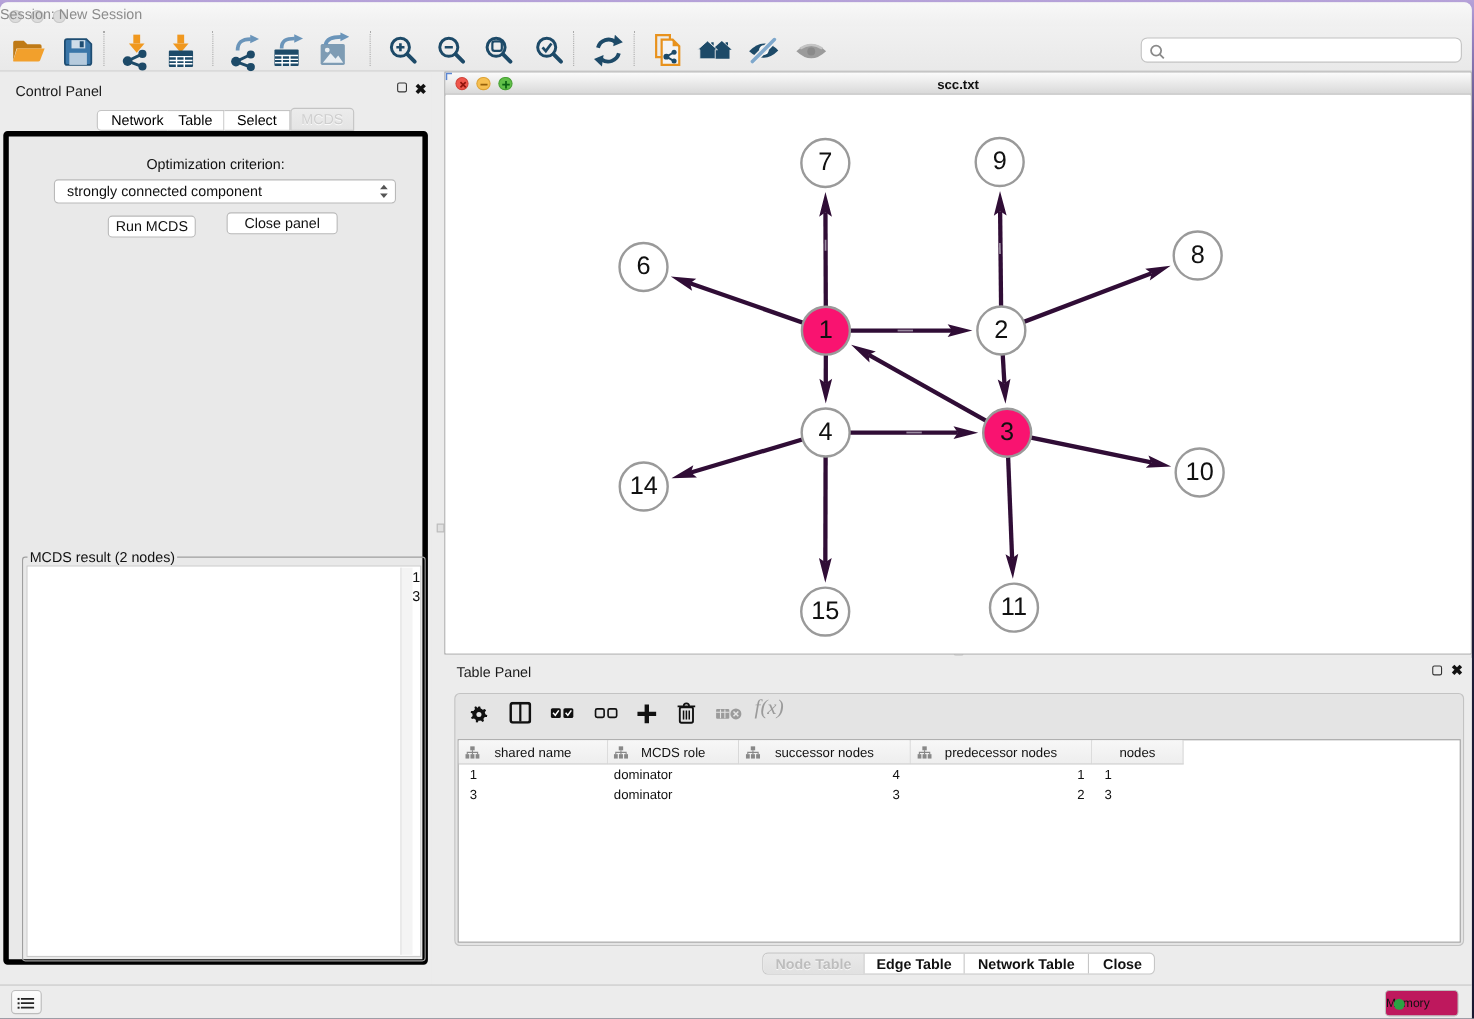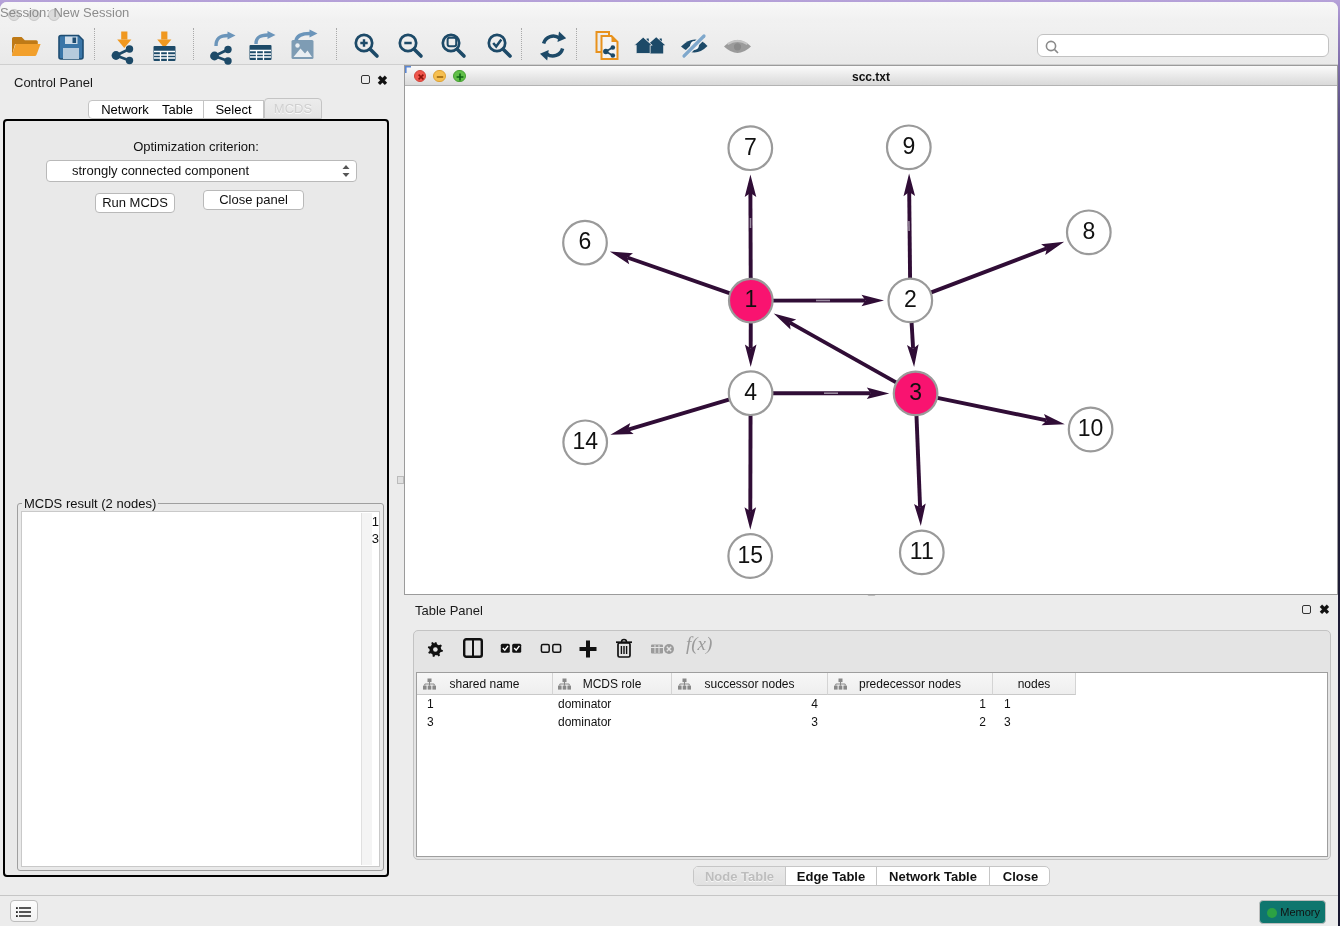--- a/index.html
+++ b/index.html
@@ -14,23 +14,23 @@
 .searchbox{position:absolute;left:1037px;top:11px;width:292px;height:23px;background:#fff;border:1px solid #c2c2c2;border-radius:6px;}
 .searchbox svg{position:absolute;left:6px;top:4px;}
 
 .cp{position:absolute;left:0;top:64px;width:392px;height:829px;background:#ececec;}
 .phead{font-size:13px;color:#1a1a1a;}
 .cp .phead{position:absolute;left:14px;top:7px;}
 .undock{position:absolute;width:9px;height:9px;border:1.3px solid #333;border-radius:2px;}
 .closex{position:absolute;font-size:13px;font-weight:bold;color:#111;line-height:10px;}
 .tabseg{position:absolute;top:0;height:19px;background:#fff;border:1px solid #c4c4c4;font-size:13px;text-align:center;line-height:18px;color:#000;}
 .tabsel{background:linear-gradient(#ececec,#e4e4e4);color:#cfcfcf;text-shadow:0 1px 0 #fafafa;border-radius:4px 4px 0 0;}
-.cpcontent{position:absolute;left:3px;top:53px;width:386px;height:758px;border:2px solid #000000;border-radius:4px;background:#e9e9e9;}
+.cpcontent{position:absolute;left:3px;top:53px;width:386px;height:758px;border:5px solid #000000;border-radius:4px;background:#e9e9e9;}
 .optlabel{position:absolute;left:0;width:100%;top:18px;text-align:center;font-size:13px;color:#111;}
-.dropdown{position:absolute;left:41px;top:39px;width:311px;height:22px;background:#fff;border:1px solid #b9b9b9;border-radius:4px;font-size:13px;line-height:20px;color:#111;padding-left:25px;}
+.dropdown{position:absolute;left:41px;top:39px;width:311px;height:22px;background:#fff;border:1px solid #b9b9b9;border-radius:4px;font-size:13px;line-height:20px;color:#111;padding-left:11px;}
 .btn{position:absolute;height:20px;background:#fff;border:1px solid #b9b9b9;border-radius:4px;font-size:13px;text-align:center;line-height:18px;color:#111;}
 .fieldset{position:absolute;left:12px;top:382px;width:367px;height:368px;border:1px solid #9f9f9f;border-radius:3px;text-align:right;}
 .fieldlegend{position:absolute;left:4px;top:-8px;background:#e9e9e9;font-size:13px;color:#111;padding:0 2px;}
 .fieldwhite{position:absolute;left:3px;top:7px;right:3px;bottom:3px;background:#fff;border:1px solid #c9c9c9;font-size:13px;color:#111;line-height:17px;padding:1px 0 0 2px;}
 .fscroll{position:absolute;right:7px;top:1px;bottom:1px;width:11px;background:#f4f4f4;border-left:1px solid #e0e0e0;}
 
 .netwin{position:absolute;left:404px;top:63px;width:934px;height:530px;border:1px solid #9b9b9b;background:#fff;}
 .nettitle{position:absolute;left:0;top:0;width:100%;height:20px;background:linear-gradient(#fbfbfb,#d9d9d9);border-bottom:1px solid #b3b3b3;}
 .nettitle .t{position:absolute;left:0;right:0;top:4px;text-align:center;font-size:12px;font-weight:bold;color:#111;}
 .mac{position:absolute;top:3.5px;width:12.5px;height:12.5px;border-radius:50%;}
@@ -41,21 +41,21 @@
 .tpbox{position:absolute;left:9px;top:32px;width:918px;height:230px;background:#e4e4e4;border:1px solid #c3c3c3;border-radius:5px;}
 .tptable{position:absolute;left:2px;top:41px;right:2px;bottom:2px;background:#fff;border:1px solid #9e9e9e;}
 .th{position:absolute;top:0;height:22px;background:linear-gradient(#f7f7f7,#eee);border-right:1px solid #d4d4d4;border-bottom:1px solid #c9c9c9;font-size:12px;color:#111;text-align:center;line-height:22px;}
 .td{position:absolute;font-size:12px;color:#111;height:18px;line-height:18px;}
 .bottabs{position:absolute;left:289px;top:268px;height:20px;border:1px solid #c6c6c6;border-radius:5px;background:#fff;overflow:hidden;}
 .btab{position:absolute;top:0;height:20px;font-size:13px;font-weight:bold;text-align:center;line-height:19px;color:#111;border-left:1px solid #c6c6c6;}
 .btabsel{background:linear-gradient(#e9e9e9,#e0e0e0);color:#bdbdbd;text-shadow:0 1px 0 #f8f8f8;border-left:none;}
 
 .status{position:absolute;left:0;top:893px;width:1338px;height:31px;background:#ececec;border-top:1px solid #c6c6c6;}
 .listbtn{position:absolute;left:10px;top:4px;width:28px;height:22px;background:linear-gradient(#fdfdfd,#f2f2f2);border:1px solid #bdbdbd;border-radius:4px;}
-.membtn{position:absolute;left:1259px;top:4px;width:67px;height:24px;background:#0f766e;border:1px solid #bdbdbd;border-radius:4px;font-size:11px;color:#111;line-height:22px;text-align:right;padding-right:5px;}
+.membtn{position:absolute;left:1259px;top:4px;width:67px;height:24px;background:#be185d;border:1px solid #bdbdbd;border-radius:4px;font-size:11px;color:#111;line-height:22px;padding-right:5px;}
 .memdot{position:absolute;left:7px;top:7px;width:10px;height:10px;border-radius:50%;background:#2ca243;}
 .splitterh{position:absolute;left:397px;top:474px;width:7px;height:8px;background:#e0e0e0;border:1px solid #bbb;}
 .splitterv{position:absolute;left:867px;top:588px;width:9px;height:6px;background:#e0e0e0;border:1px solid #bbb;border-radius:2px;}
 svg text{font-family:"Liberation Sans",sans-serif;}
 .nl{font-size:23px;fill:#111;text-anchor:middle;}
 </style></head>
 <body>
 <div class="win">
 <div class="titlebar">
   <div class="tl" style="left:8px;"></div>

